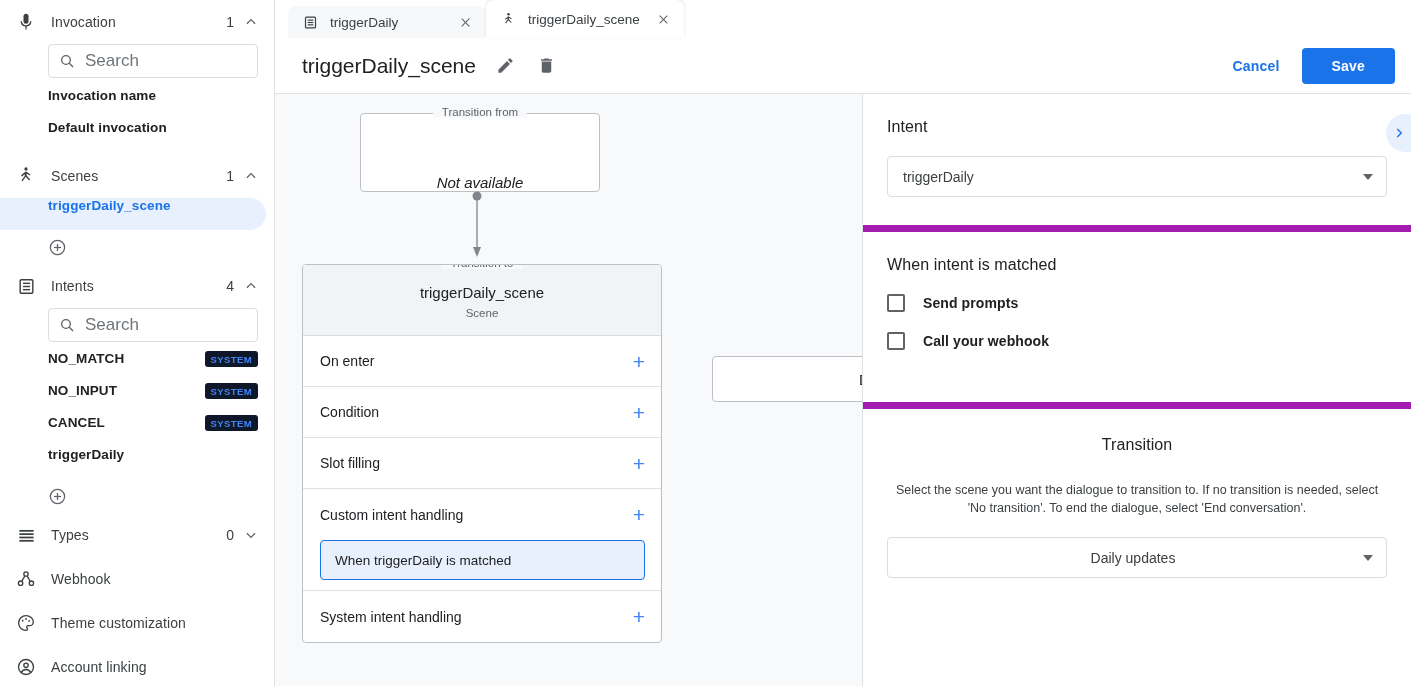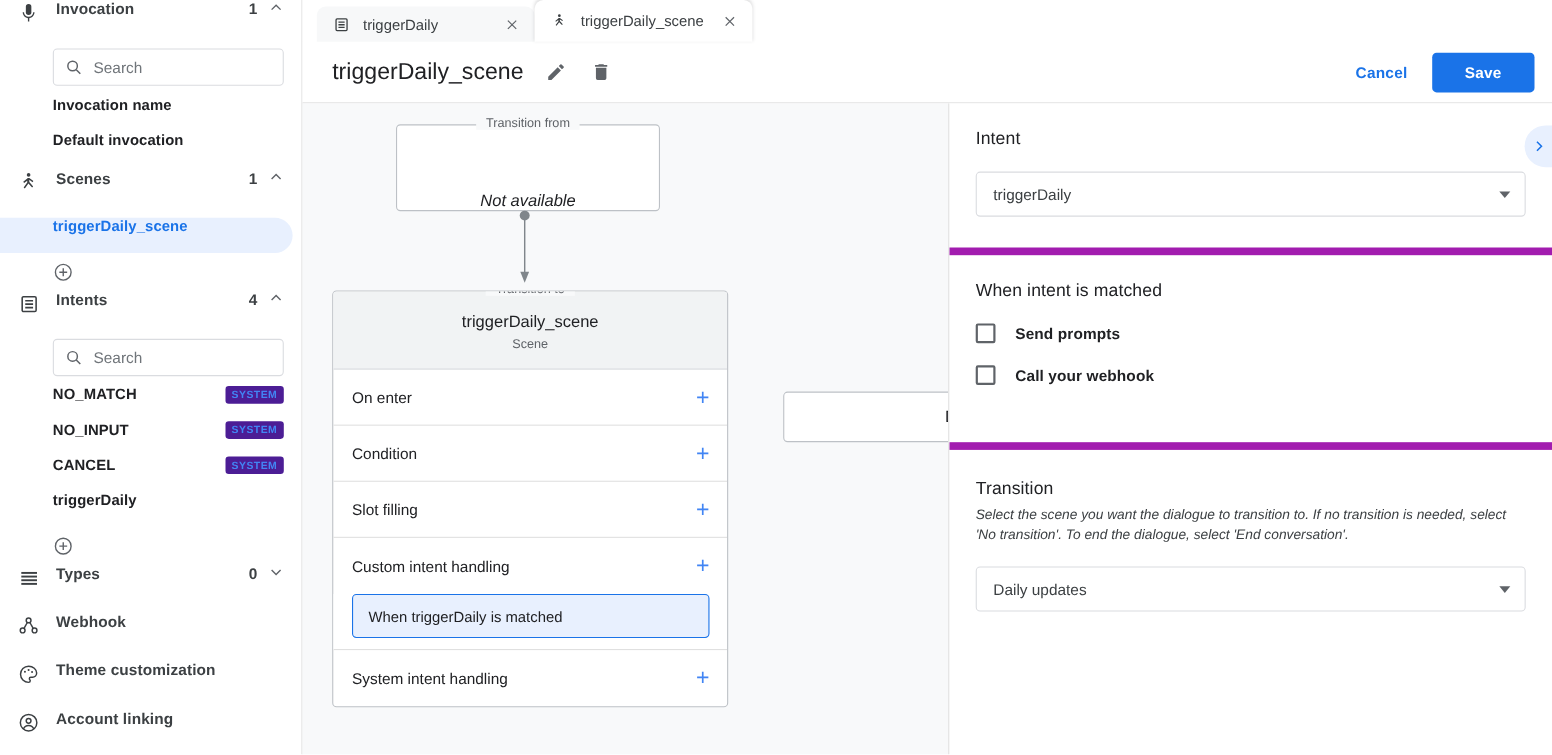--- a/index.html
+++ b/index.html
@@ -15,57 +15,56 @@
   
   #sidebar {
     width: 275px; height: 686px;
     background: #fff;
     border-right: 1px solid #e0e0e0;
     position: relative;
     overflow: hidden;
     flex: 0 0 275px;
   }
   .sb-section {
-    display: flex; align-items: flex-start;
+    display: flex; align-items: center;
     height: 44px; padding-left: 14px; padding-right: 16px;
     cursor: pointer;
-    font-weight: bold;
   }
   .sb-ico { width: 24px; height: 24px; flex: 0 0 24px; margin-right: 13px; display:flex; align-items:center; justify-content:center; color:#3c4043; }
   .sb-ico svg { display:block; }
   .sb-label { font-size: 14px; color: #3c4043; flex: 1; letter-spacing: .1px; }
   .sb-count { font-size: 14px; color: #3c4043; margin-right: 10px; }
   .sb-caret { width: 14px; height: 14px; color: #5f6368; display:flex; align-items:center; }
 
   .sb-search-wrap { padding: 0 16px 0 48px; }
   .sb-search {
     height: 34px; border: 1px solid #dadce0; border-radius: 4px;
     display: flex; align-items: center; padding: 0 10px; background:#fff;
   }
   .sb-search svg { color:#5f6368; flex:0 0 16px; }
   .sb-search input {
-    border: 0; outline: 0; flex: 1; font-size: 14px; margin-left: 10px;
+    border: 0; outline: 0; flex: 1; font-size: 17px; margin-left: 10px;
     font-family: "Liberation Sans", sans-serif; color: #3c4043; background: transparent;
   }
   .sb-search input::placeholder { color: #70757a; }
 
   .sb-item {
     height: 32px; display: flex; align-items: flex-start;
     padding-left: 48px; padding-right: 16px;
     font-size: 13.5px; font-weight: bold; color: #202124; cursor: pointer;
     letter-spacing: .1px;
   }
   .sb-item.selected {
     background: #e8f0fe; color: #1a73e8;
     border-radius: 0 20px 20px 0; margin-right: 8px;
   }
   .sb-item .nm { flex: 1; }
   .badge {
     font-size: 9.5px; font-weight: bold; color: #4285f4;
-    background: #4c1d95; padding: 3px 6px 2px; border-radius: 3px;
+    background: #0f172a; padding: 3px 6px 2px; border-radius: 3px;
     letter-spacing: .4px;
   }
   .sb-add { height: 34px; display:flex; align-items:center; padding-left: 48px; }
   .sb-add .plus-circle { width:19px; height:19px; color:#5f6368; cursor:pointer; }
 
   
   #main { flex: 1; display: flex; flex-direction: column; height: 686px; position: relative; min-width: 0; }
 
   
   #tabbar {
@@ -158,21 +157,21 @@
   #node-daily .nd-text { font-size: 15px; color: #202124; position: relative; left: 60px; }
 
   
   #rpanel {
     width: 549px; flex: 0 0 549px; background: #fff;
     border-left: 1px solid #e0e0e0; position: relative; overflow: hidden;
   }
   .rp-block { padding: 24px 24px 28px; border-bottom: 7px solid #a21caf; }
   .rp-block.last { border-bottom: 0; }
   .rp-h { font-size: 16px; color: #202124; letter-spacing: .1px; }
-  .rp-desc { font-size: 12.5px; color: #3c4043; line-height: 1.45; margin-top: 5px; font-style: italic; }
+  .rp-desc { font-size: 12.5px; color: #3c4043; line-height: 1.45; margin-top: 27px; }
   .rp-select {
     margin-top: 20px; height: 41px; border: 1px solid #dadce0; border-radius: 4px;
     display: flex; align-items: center; padding: 0 13px 0 15px; cursor: pointer; background:#fff;
   }
   .rp-select .sv { flex: 1; font-size: 14px; color: #3c4043; }
   .rp-select .caret { width: 0; height: 0; border-left: 5px solid transparent; border-right: 5px solid transparent; border-top: 6px solid #5f6368; }
   .cb-row { display: flex; align-items: center; margin-top: 20px; cursor: pointer; }
   .cb-box { width: 18px; height: 18px; border: 2px solid #5f6368; border-radius: 2px; flex: 0 0 18px; }
   .cb-lbl { font-size: 14px; color: #202124; font-weight: bold; margin-left: 18px; letter-spacing: .1px; }
   #collapse-tab {
@@ -496,21 +495,21 @@
           <div class="cb-row">
             <span class="cb-box"></span>
             <span class="cb-lbl">Send prompts</span>
           </div>
           <div class="cb-row">
             <span class="cb-box"></span>
             <span class="cb-lbl">Call your webhook</span>
           </div>
         </div>
 
-        <div class="rp-block last" style="padding-top:27px;">
+        <div class="rp-block last" style="padding-top:27px;text-align:center;">
           <div class="rp-h">Transition</div>
           <div class="rp-desc">Select the scene you want the dialogue to transition to. If no transition is needed, select 'No transition'. To end the dialogue, select 'End conversation'.</div>
           <div class="rp-select">
             <span class="sv">Daily updates</span>
             <span class="caret"></span>
           </div>
         </div>
 
       </div>
     </div>

